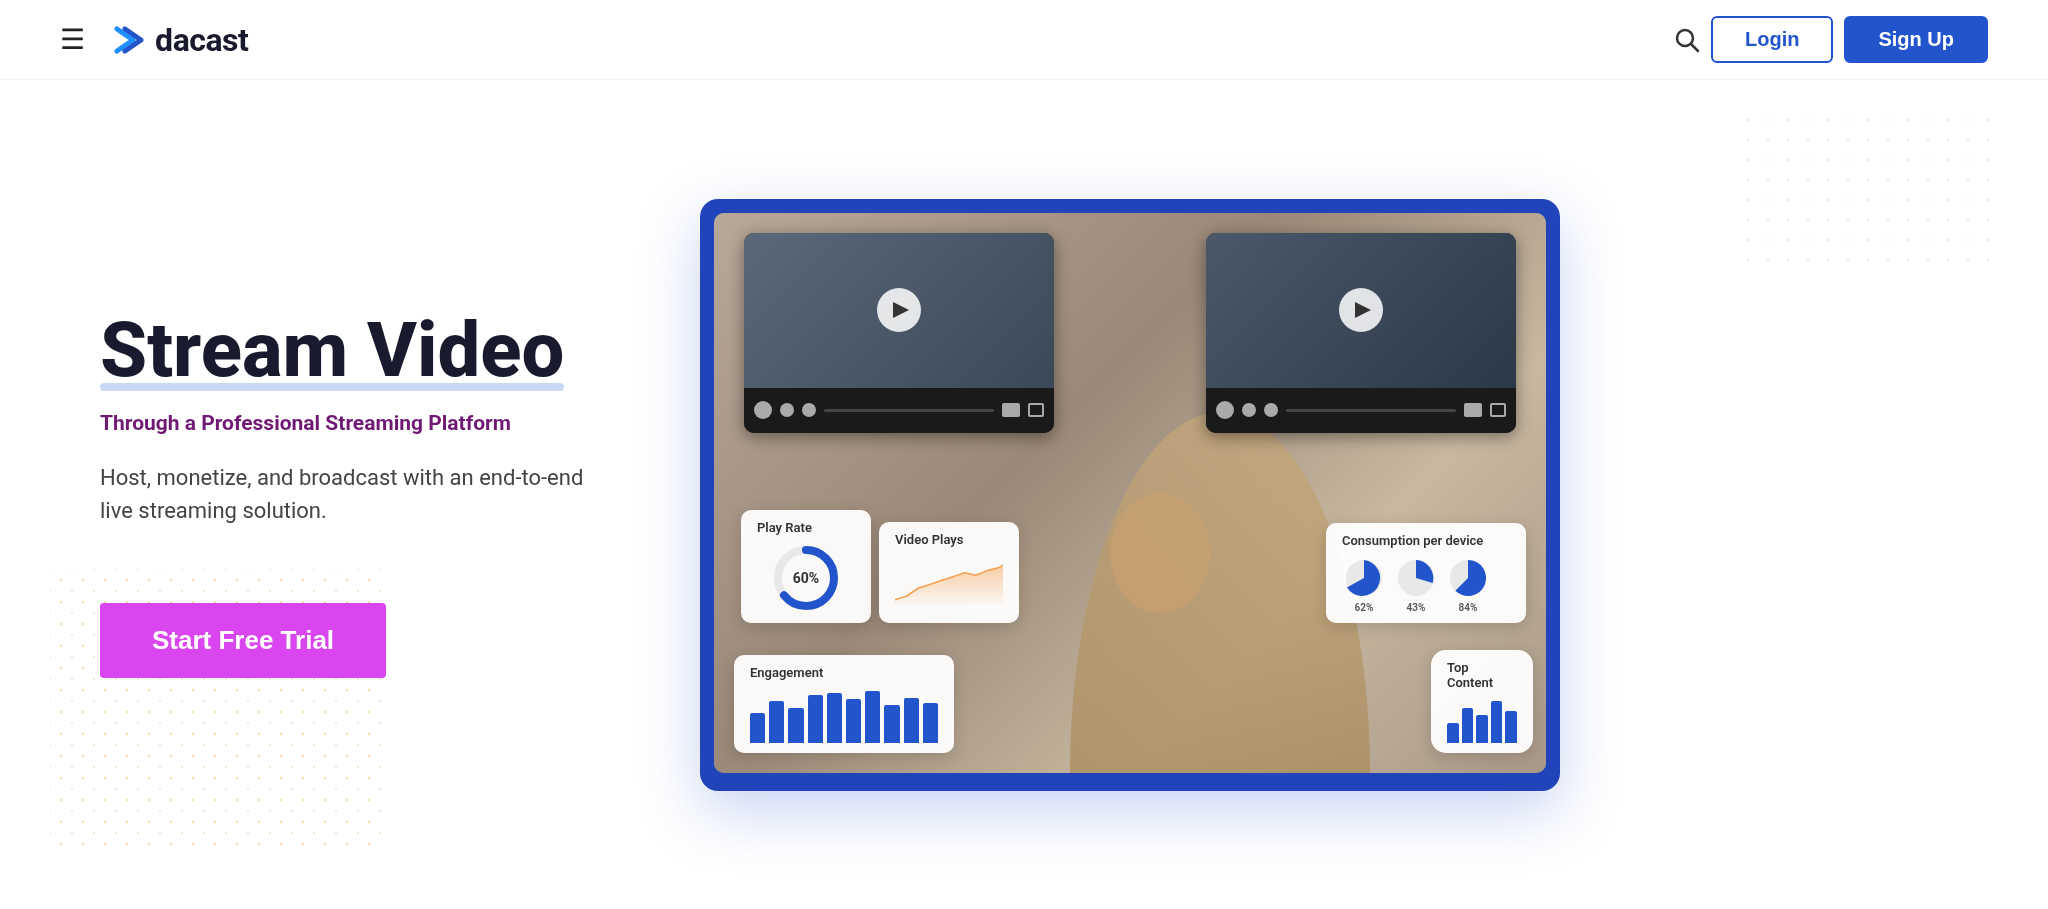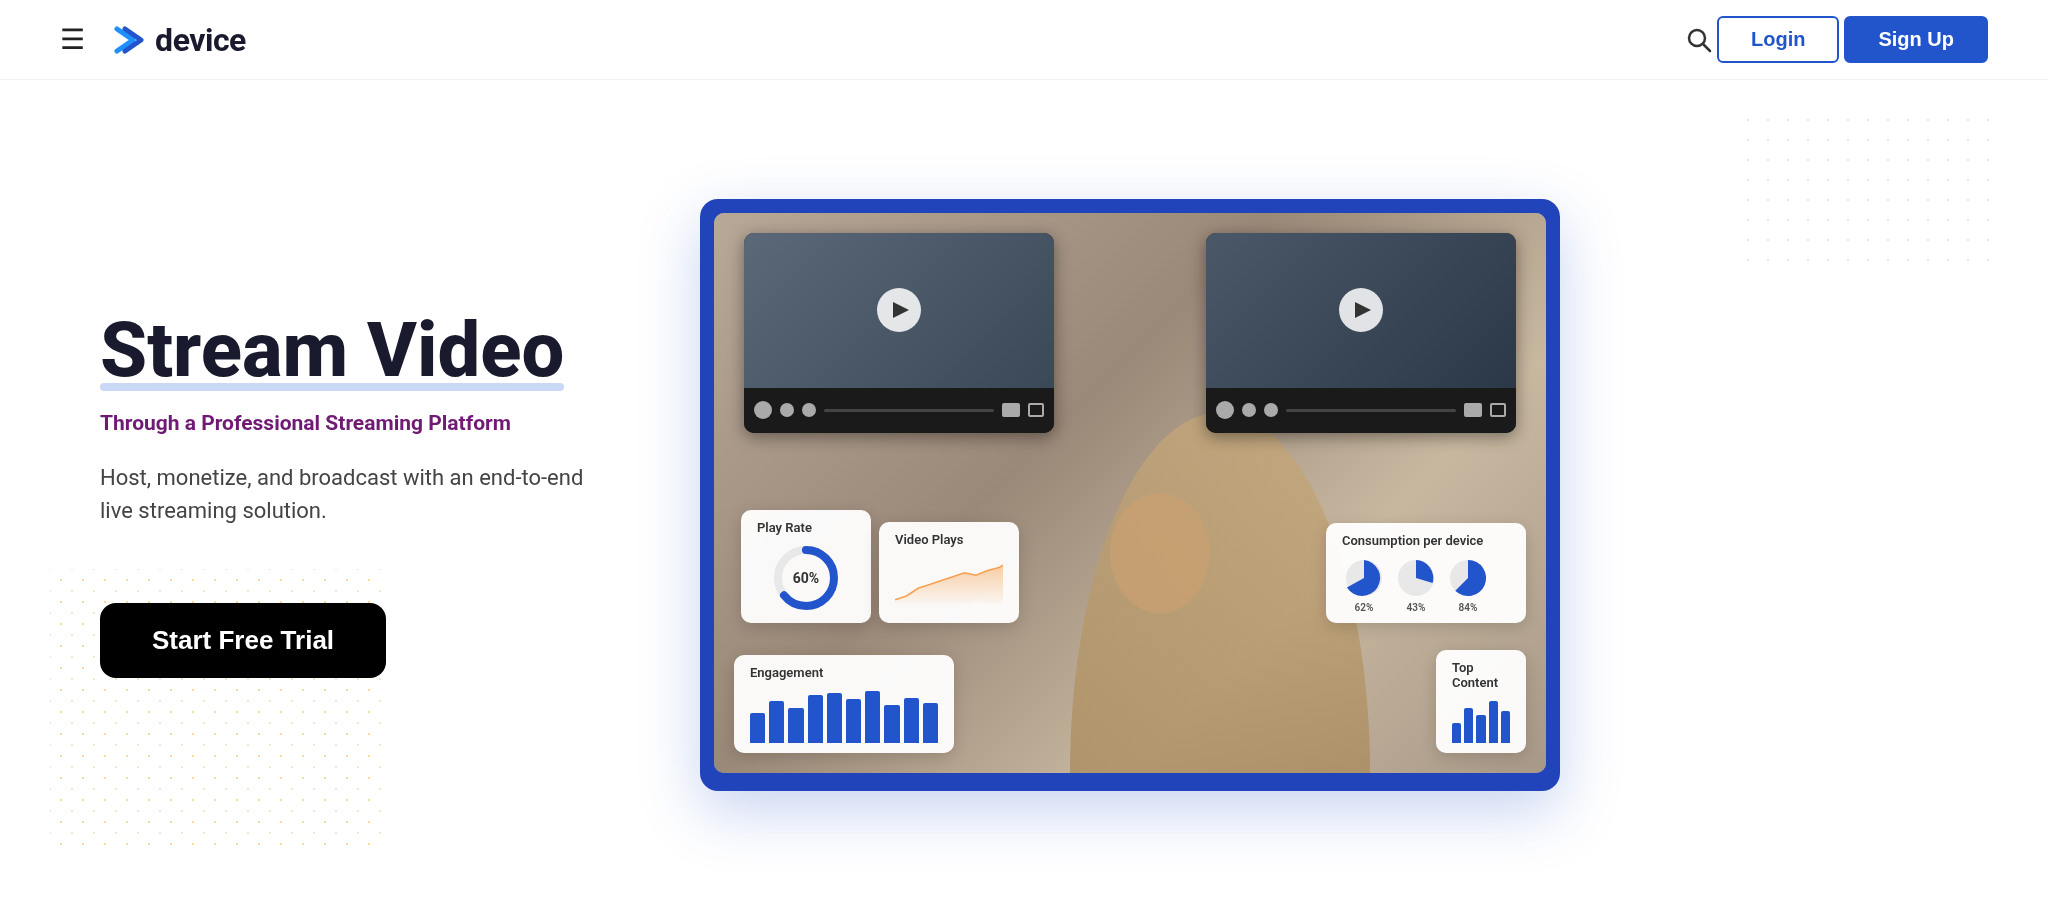--- a/index.html
+++ b/index.html
@@ -42,21 +42,21 @@
       height: 38px;
     }
     .logo-text {
       font-size: 32px;
       font-weight: 700;
       color: #1a1a2e;
       letter-spacing: -0.5px;
     }
     .navbar-right {
       display: flex;
-      gap: 5px;
+      gap: 11px;
     }
     .search-icon-btn {
       background: none;
       border: none;
       cursor: pointer;
       color: #333;
       font-size: 24px;
       display: flex;
       align-items: center;
     }
@@ -151,27 +151,27 @@
       color: #701a75;
       margin-bottom: 26px;
     }
     .hero-description {
       font-size: 22px;
       color: #444;
       line-height: 1.5;
       margin-bottom: 76px;
     }
     .btn-trial {
-      background: #000000;
+      background: #d946ef;
       color: #fff;
       font-size: 26px;
       font-weight: 700;
       padding: 22px 52px;
       border: none;
-      border-radius: 16px;
+      border-radius: 4px;
       cursor: pointer;
       display: inline-block;
     }
 
     
     .hero-right {
       flex: 1;
       z-index: 1;
     }
     .dashboard-frame {
@@ -408,22 +408,23 @@
     }
     .sales-sub {
       font-size: 9px;
       color: #999;
       text-align: center;
     }
 
     
     .card-top-content {
       bottom: 20px;
-      right: 20px;
-      width: 90px;
+      right: 13px;
+      width: 102px;
+      border-radius: 15px;
     }
     .bar-chart-small {
       display: flex;
       align-items: flex-end;
       gap: 3px;
       height: 45px;
     }
     .bar-small {
       background: #2255cc;
       border-radius: 2px 2px 0 0;
@@ -435,21 +436,21 @@
 
 <nav class="navbar">
   <div class="navbar-left">
     <span class="hamburger">☰</span>
     <div class="logo-wrapper">
 
       <svg class="logo-icon" viewBox="0 0 38 38" fill="none" xmlns="http://www.w3.org/2000/svg">
         <path d="M8 8 L24 19 L8 30" stroke="#1e90ff" stroke-width="5" stroke-linecap="round" stroke-linejoin="round" fill="none"></path>
         <path d="M16 8 L32 19 L16 30" stroke="#2255cc" stroke-width="5" stroke-linecap="round" stroke-linejoin="round" fill="none"></path>
       </svg>
-      <span class="logo-text">device</span>
+      <span class="logo-text">dacast</span>
     </div>
   </div>
   <div class="navbar-right">
     <button class="search-icon-btn">
       <svg width="26" height="26" viewBox="0 0 26 26" fill="none">
         <circle cx="11" cy="11" r="8" stroke="#333" stroke-width="2.5"></circle>
         <line x1="17" y1="17" x2="24" y2="24" stroke="#333" stroke-width="2.5" stroke-linecap="round"></line>
       </svg>
     </button>
     <button class="btn-login">Login</button>

